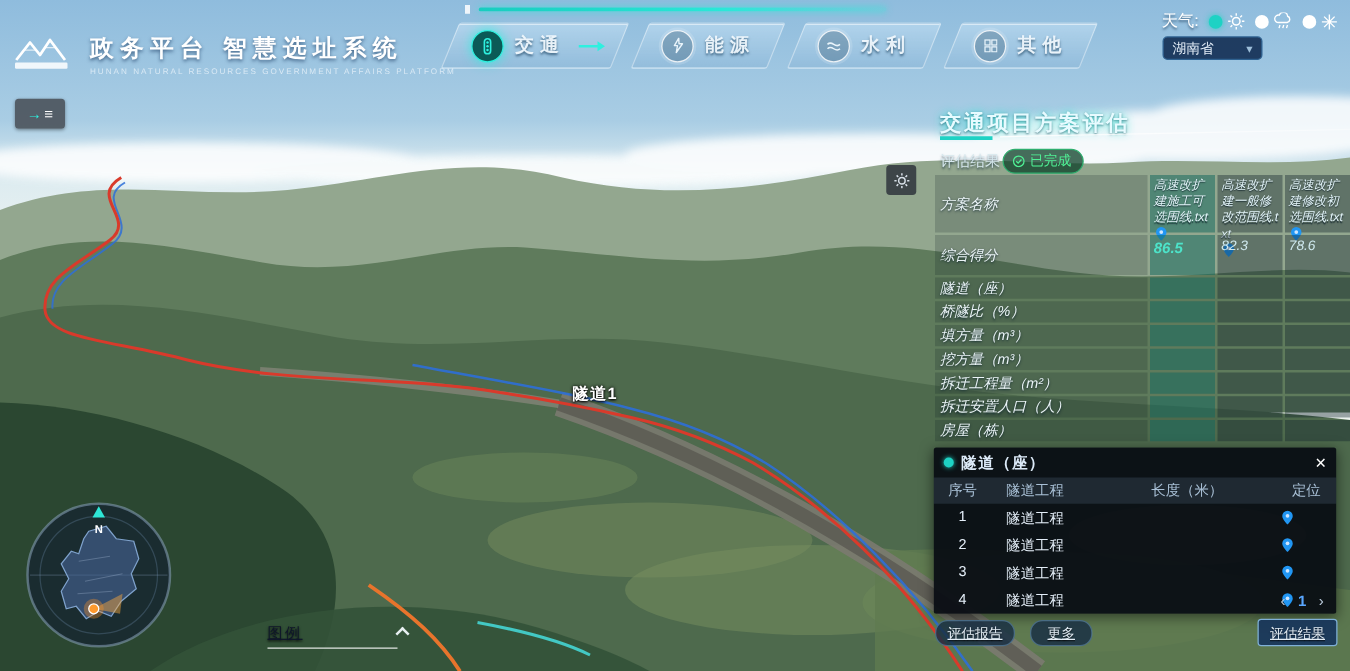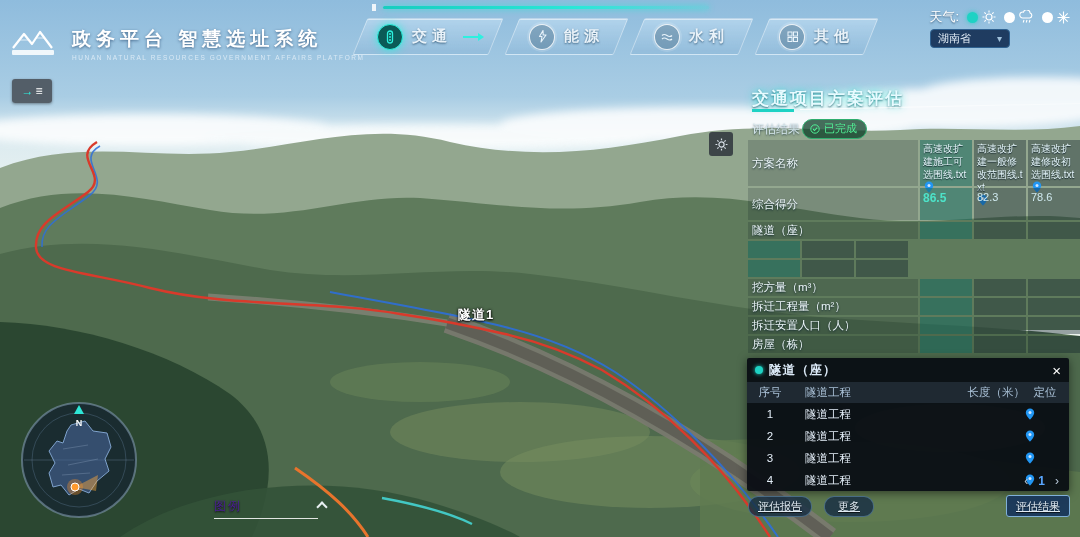--- a/index.html
+++ b/index.html
@@ -59,21 +59,21 @@
   .title-accent { left:752px; top:109px; width:42px; height:3px; background:#1ed2c4; }
   .title-rule { left:800px; top:106px; width:280px; height:1px;
     background:linear-gradient(90deg, rgba(255,255,255,.9), rgba(255,255,255,.35)); transform:rotate(-1.2deg); }
   .result-row { left:752px; top:119px; display:flex; align-items:center; gap:2px; }
   .result-label { color:#d7e8ee; font-size:12px; text-shadow:0 1px 2px rgba(0,30,50,.7); }
   .badge { display:flex; align-items:center; gap:4px; padding:1px 9px 2px 7px; border-radius:10px;
     background:rgba(10,62,38,.75); border:1px solid #2fae6e; color:#50f095; font-size:11px; }
 
   .eval-table { left:748px; top:140px; width:332px; }
   .trow { display:flex; gap:2px; margin-bottom:2px; }
-  .tcell { display:flex; }
+  .tcell { display:flex;font-style:italic; }
   .lbl { width:170px; color:#ecf5f8; font-size:11.5px; align-items:center; padding-left:4px;
     text-shadow:0 1px 2px rgba(0,25,40,.8); background:rgba(8,22,28,.18); }
   .val { width:52px; background:rgba(13,32,42,.38); }
   .val.hl { background:rgba(19,104,94,.52); }
   .plan-cell { font-size:10px; color:#e4f5fa; line-height:1.3; padding:2px 2px 2px 3px; word-break:break-all;
     display:block; text-shadow:0 1px 1px rgba(0,20,30,.8); }
   .plan-cell .pin { vertical-align:-2px; margin-left:1px; }
   .score-cell { font-size:11px; color:#cfe9ee; padding:3px 3px; display:block; }
   .trow .hl .score-cell { color:#4de3c9; font-weight:bold; font-size:12px; }
 
@@ -82,42 +82,42 @@
     border-radius:2px; box-shadow:0 2px 10px rgba(0,0,0,.5); color:#e4eef8; }
   .popup-head { height:24px; display:flex; align-items:center; padding:0 8px; gap:6px; }
   .popup-bullet { width:8px; height:8px; border-radius:50%; background:#1ed2c4; box-shadow:0 0 4px #1ed2c4; }
   .popup-title { font-size:12.5px; font-weight:bold; color:#dceaf8; letter-spacing:1px; flex:1; }
   .popup-close { color:#fff; font-size:15px; cursor:pointer; line-height:1; }
   .pp-cols { height:21px; background:rgba(88,110,134,.25); display:flex; align-items:center;
     font-size:11.5px; color:#a9c0d6; }
   .pp-row { height:22px; display:flex; align-items:center; font-size:11.5px; }
   .c-no { width:46px; text-align:center; }
   .c-type { width:128px; padding-left:12px; }
-  .c-len { width:104px; text-align:right; }
+  .c-len { width:104px; text-align:left; }
   .c-loc { width:40px; text-align:center; }
   .pp-pager { position:absolute; right:10px; bottom:3px; display:flex; align-items:center; gap:10px;
     font-size:12px; color:#b9c9da; }
   .pp-page { color:#5aa7ff; font-weight:bold; cursor:pointer; }
   .pp-nav { cursor:pointer; }
 
   
   .btn { position:absolute; display:flex; align-items:center; justify-content:center; cursor:pointer;
     color:#e3edf5; font-size:11px; text-shadow:0 1px 1px rgba(0,0,0,.6);text-decoration:underline; }
   .btn-report { left:748px; top:496px; width:64px; height:21px; border-radius:10px;
     background:rgba(26,48,68,.85); border:1px solid rgba(120,170,210,.45); }
   .btn-more { left:824px; top:496px; width:50px; height:21px; border-radius:10px;
     background:rgba(26,48,68,.85); border:1px solid rgba(120,170,210,.45); }
   .btn-save { left:1006px; top:495px; width:64px; height:22px; border-radius:3px;
     background:rgba(22,52,92,.9); border:1px solid #7fb0d8; }
 
   
   .tunnel-label { left:458px; top:306px; color:#fff; font-size:13px; font-weight:bold;
     text-shadow:0 0 3px #000, 0 1px 2px #000; letter-spacing:1px; cursor:pointer; }
   .legend { left:214px; top:498px; }
-  .legend-text { color:#4c1d95; font-size:12px; letter-spacing:2px; text-shadow:0 1px 2px rgba(0,0,0,.8); }
+  .legend-text { color:#0f172a; font-size:12px; letter-spacing:2px; text-shadow:0 1px 2px rgba(0,0,0,.8);text-decoration:underline; }
   .legend-line { width:104px; height:1px; background:rgba(255,255,255,.85); margin-top:3px; }
   .legend-chev { position:absolute; left:318px; top:503px; width:8px; height:8px;
     border-left:2px solid #e8f0f2; border-top:2px solid #e8f0f2; transform:rotate(45deg); cursor:pointer; }
   .minimap { left:18px; top:399px; width:122px; height:122px; cursor:pointer; }
 </style>
 </head>
 <body>
 
 <div class="stage">
 
@@ -326,25 +326,27 @@
           <span class="score-cell">78.6</span>
         </div>
       </div>
       <div class="trow" style="height: 17px;">
         <div class="tcell lbl">隧道（座）</div>
         <div class="tcell val hl"></div>
         <div class="tcell val"></div>
         <div class="tcell val"></div>
       </div>
       <div class="trow" style="height: 17px;">
-        <div class="tcell val hl"></div>
-        <div class="tcell val"></div>
-        <div class="tcell val"></div>
-      </div>
-      <div class="trow" style="height: 17px;">
+        <div class="tcell lbl">桥隧比（%）</div>
+        <div class="tcell val hl"></div>
+        <div class="tcell val"></div>
+        <div class="tcell val"></div>
+      </div>
+      <div class="trow" style="height: 17px;">
+        <div class="tcell lbl">填方量（m³）</div>
         <div class="tcell val hl"></div>
         <div class="tcell val"></div>
         <div class="tcell val"></div>
       </div>
       <div class="trow" style="height: 17px;">
         <div class="tcell lbl">挖方量（m³）</div>
         <div class="tcell val hl"></div>
         <div class="tcell val"></div>
         <div class="tcell val"></div>
       </div>

